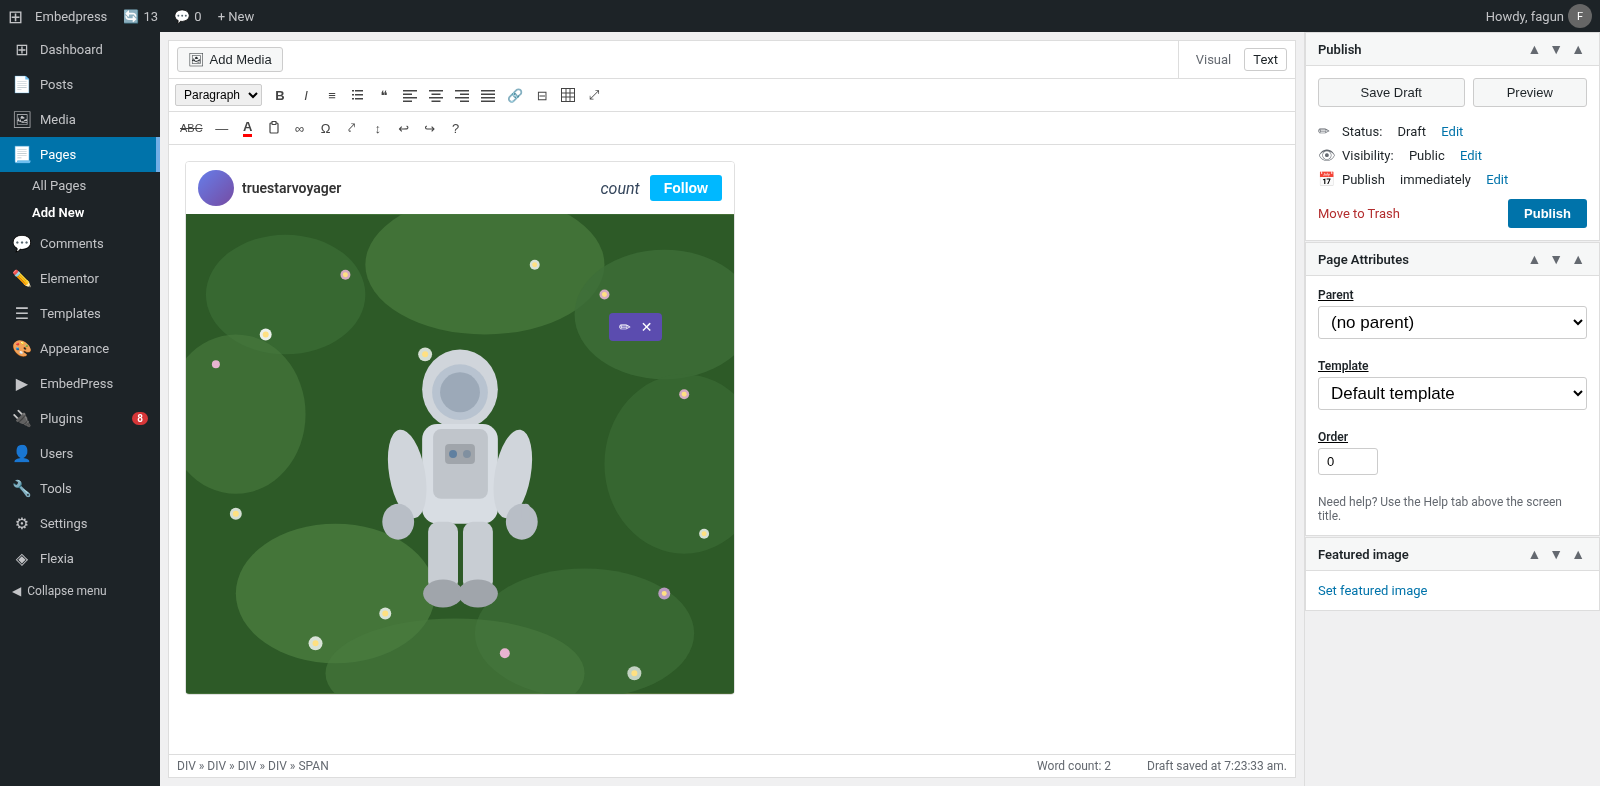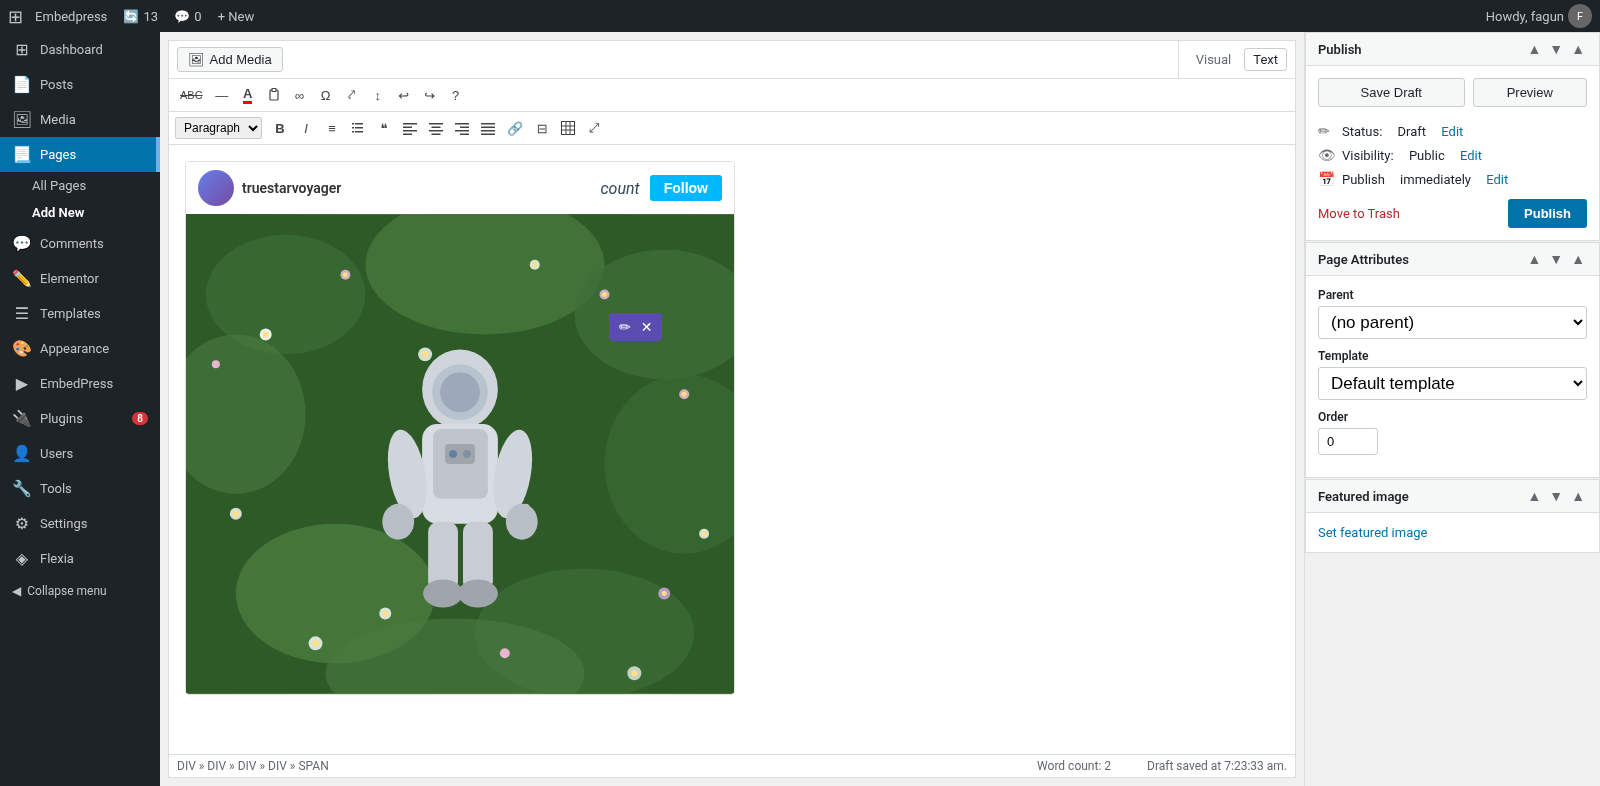--- a/index.html
+++ b/index.html
@@ -395,21 +395,21 @@
       color: #fff;
       border: none;
       border-radius: 3px;
       padding: 7px 16px;
       cursor: pointer;
       font-size: 13px;
       font-weight: 600;
     }
 
     
-    .form-row { margin-bottom: 10px; }
+    .form-row { margin-bottom: 20px; text-decoration: underline; }
     .form-label { font-size: 12px; color: #1d2327; font-weight: 600; margin-bottom: 4px; display: block; }
     .form-select {
       width: 100%;
       padding: 5px 8px;
       border: 1px solid #ccc;
       border-radius: 3px;
       font-size: 17px;
       background: #fff;
       cursor: pointer;
     }
@@ -545,107 +545,107 @@
         <div id="editor-tabs" style="border:none; border-left:1px solid #ddd;">
           <div class="editor-tab">
             <span>Visual</span>
           </div>
           <div class="editor-tab active">
             <span>Text</span>
           </div>
         </div>
       </div>
 
+      <div id="toolbar-row1">
+        <select class="toolbar-select">
+          <option>Paragraph</option>
+        </select>
+        <button class="toolbar-btn">
+            <strong>B</strong>
+          </button>
+        <button class="toolbar-btn">
+            <em>I</em>
+          </button>
+        <button class="toolbar-btn">≡</button>
+        <button class="toolbar-btn">
+          <svg width="14" height="14" viewBox="0 0 14 14" fill="currentColor">
+              <rect x="4" y="2" width="8" height="1.5"></rect>
+              <rect x="4" y="6" width="8" height="1.5"></rect>
+              <rect x="4" y="10" width="8" height="1.5"></rect>
+              <rect x="1" y="2" width="2" height="1.5"></rect>
+              <rect x="1" y="6" width="2" height="1.5"></rect>
+              <rect x="1" y="10" width="2" height="1.5"></rect>
+            </svg>
+        </button>
+        <button class="toolbar-btn">❝</button>
+        <button class="toolbar-btn">
+          <svg width="14" height="14" viewBox="0 0 14 14" fill="currentColor">
+              <rect x="0" y="2" width="14" height="1.5"></rect>
+              <rect x="0" y="5.5" width="9" height="1.5"></rect>
+              <rect x="0" y="9" width="14" height="1.5"></rect>
+              <rect x="0" y="12.5" width="9" height="1.5"></rect>
+            </svg>
+        </button>
+        <button class="toolbar-btn">
+          <svg width="14" height="14" viewBox="0 0 14 14" fill="currentColor">
+              <rect x="0" y="2" width="14" height="1.5"></rect>
+              <rect x="2.5" y="5.5" width="9" height="1.5"></rect>
+              <rect x="0" y="9" width="14" height="1.5"></rect>
+              <rect x="2.5" y="12.5" width="9" height="1.5"></rect>
+            </svg>
+        </button>
+        <button class="toolbar-btn">
+          <svg width="14" height="14" viewBox="0 0 14 14" fill="currentColor">
+              <rect x="0" y="2" width="14" height="1.5"></rect>
+              <rect x="5" y="5.5" width="9" height="1.5"></rect>
+              <rect x="0" y="9" width="14" height="1.5"></rect>
+              <rect x="5" y="12.5" width="9" height="1.5"></rect>
+            </svg>
+        </button>
+        <button class="toolbar-btn">
+          <svg width="14" height="14" viewBox="0 0 14 14" fill="currentColor">
+              <rect x="0" y="2" width="14" height="1.5"></rect>
+              <rect x="0" y="5.5" width="14" height="1.5"></rect>
+              <rect x="0" y="9" width="14" height="1.5"></rect>
+              <rect x="0" y="12.5" width="14" height="1.5"></rect>
+            </svg>
+        </button>
+        <button class="toolbar-btn">🔗</button>
+        <button class="toolbar-btn">⊟</button>
+        <button class="toolbar-btn">
+          <svg width="14" height="14" viewBox="0 0 14 14" fill="none" stroke="currentColor" stroke-width="1">
+              <rect x="0.5" y="0.5" width="13" height="13"></rect>
+              <line x1="0.5" y1="5" x2="13.5" y2="5"></line>
+              <line x1="0.5" y1="9" x2="13.5" y2="9"></line>
+              <line x1="5" y1="0.5" x2="5" y2="13.5"></line>
+              <line x1="9" y1="0.5" x2="9" y2="13.5"></line>
+            </svg>
+        </button>
+        <button class="toolbar-btn">⤢</button>
+      </div>
+
       <div id="toolbar-row2">
         <button class="toolbar-btn" style="font-size:11px; text-decoration:line-through;">ABC</button>
         <button class="toolbar-btn">—</button>
         <button class="toolbar-btn">
           <span style="border-bottom: 3px solid red; font-weight:bold; font-size:13px;">A</span>
         </button>
         <button class="toolbar-btn">
           <svg width="14" height="14" viewBox="0 0 14 14" fill="none" stroke="currentColor" stroke-width="1.2">
               <rect x="3" y="2" width="8" height="10" rx="1"></rect>
               <rect x="5" y="0.5" width="4" height="3" rx="0.5" fill="white" stroke="currentColor"></rect>
             </svg>
         </button>
         <button class="toolbar-btn">∞</button>
         <button class="toolbar-btn">Ω</button>
         <button class="toolbar-btn">⤤</button>
         <button class="toolbar-btn">↕</button>
         <button class="toolbar-btn">↩</button>
         <button class="toolbar-btn">↪</button>
         <button class="toolbar-btn">?</button>
-      </div>
-
-      <div id="toolbar-row1">
-        <select class="toolbar-select">
-          <option>Paragraph</option>
-        </select>
-        <button class="toolbar-btn">
-            <strong>B</strong>
-          </button>
-        <button class="toolbar-btn">
-            <em>I</em>
-          </button>
-        <button class="toolbar-btn">≡</button>
-        <button class="toolbar-btn">
-          <svg width="14" height="14" viewBox="0 0 14 14" fill="currentColor">
-              <rect x="4" y="2" width="8" height="1.5"></rect>
-              <rect x="4" y="6" width="8" height="1.5"></rect>
-              <rect x="4" y="10" width="8" height="1.5"></rect>
-              <rect x="1" y="2" width="2" height="1.5"></rect>
-              <rect x="1" y="6" width="2" height="1.5"></rect>
-              <rect x="1" y="10" width="2" height="1.5"></rect>
-            </svg>
-        </button>
-        <button class="toolbar-btn">❝</button>
-        <button class="toolbar-btn">
-          <svg width="14" height="14" viewBox="0 0 14 14" fill="currentColor">
-              <rect x="0" y="2" width="14" height="1.5"></rect>
-              <rect x="0" y="5.5" width="9" height="1.5"></rect>
-              <rect x="0" y="9" width="14" height="1.5"></rect>
-              <rect x="0" y="12.5" width="9" height="1.5"></rect>
-            </svg>
-        </button>
-        <button class="toolbar-btn">
-          <svg width="14" height="14" viewBox="0 0 14 14" fill="currentColor">
-              <rect x="0" y="2" width="14" height="1.5"></rect>
-              <rect x="2.5" y="5.5" width="9" height="1.5"></rect>
-              <rect x="0" y="9" width="14" height="1.5"></rect>
-              <rect x="2.5" y="12.5" width="9" height="1.5"></rect>
-            </svg>
-        </button>
-        <button class="toolbar-btn">
-          <svg width="14" height="14" viewBox="0 0 14 14" fill="currentColor">
-              <rect x="0" y="2" width="14" height="1.5"></rect>
-              <rect x="5" y="5.5" width="9" height="1.5"></rect>
-              <rect x="0" y="9" width="14" height="1.5"></rect>
-              <rect x="5" y="12.5" width="9" height="1.5"></rect>
-            </svg>
-        </button>
-        <button class="toolbar-btn">
-          <svg width="14" height="14" viewBox="0 0 14 14" fill="currentColor">
-              <rect x="0" y="2" width="14" height="1.5"></rect>
-              <rect x="0" y="5.5" width="14" height="1.5"></rect>
-              <rect x="0" y="9" width="14" height="1.5"></rect>
-              <rect x="0" y="12.5" width="14" height="1.5"></rect>
-            </svg>
-        </button>
-        <button class="toolbar-btn">🔗</button>
-        <button class="toolbar-btn">⊟</button>
-        <button class="toolbar-btn">
-          <svg width="14" height="14" viewBox="0 0 14 14" fill="none" stroke="currentColor" stroke-width="1">
-              <rect x="0.5" y="0.5" width="13" height="13"></rect>
-              <line x1="0.5" y1="5" x2="13.5" y2="5"></line>
-              <line x1="0.5" y1="9" x2="13.5" y2="9"></line>
-              <line x1="5" y1="0.5" x2="5" y2="13.5"></line>
-              <line x1="9" y1="0.5" x2="9" y2="13.5"></line>
-            </svg>
-        </button>
-        <button class="toolbar-btn">⤢</button>
       </div>
 
       <div id="editor-body" style="position:relative;">
 
         <div class="embed-popup">
           <button class="embed-popup-btn">
             <span>✏</span>
           </button>
           <button class="embed-popup-btn">
             <span>✕</span>
@@ -819,20 +819,21 @@
         <div class="form-row">
           <label class="form-label">Template</label>
           <select class="form-select">
             <option>Default template</option>
           </select>
         </div>
         <div class="form-row">
           <label class="form-label">Order</label>
           <input type="text" class="form-input" value="0" style="">
         </div>
+        <p class="help-text">Need help? Use the Help tab above the screen title.</p>
       </div>
     </div>
 
     <div class="panel" style="margin-top:1px;">
       <div class="panel-header">
         <span>Featured image</span>
         <div class="panel-controls">
           <button class="panel-ctrl-btn">▲</button>
           <button class="panel-ctrl-btn">▼</button>
           <button class="panel-ctrl-btn">▲</button>

